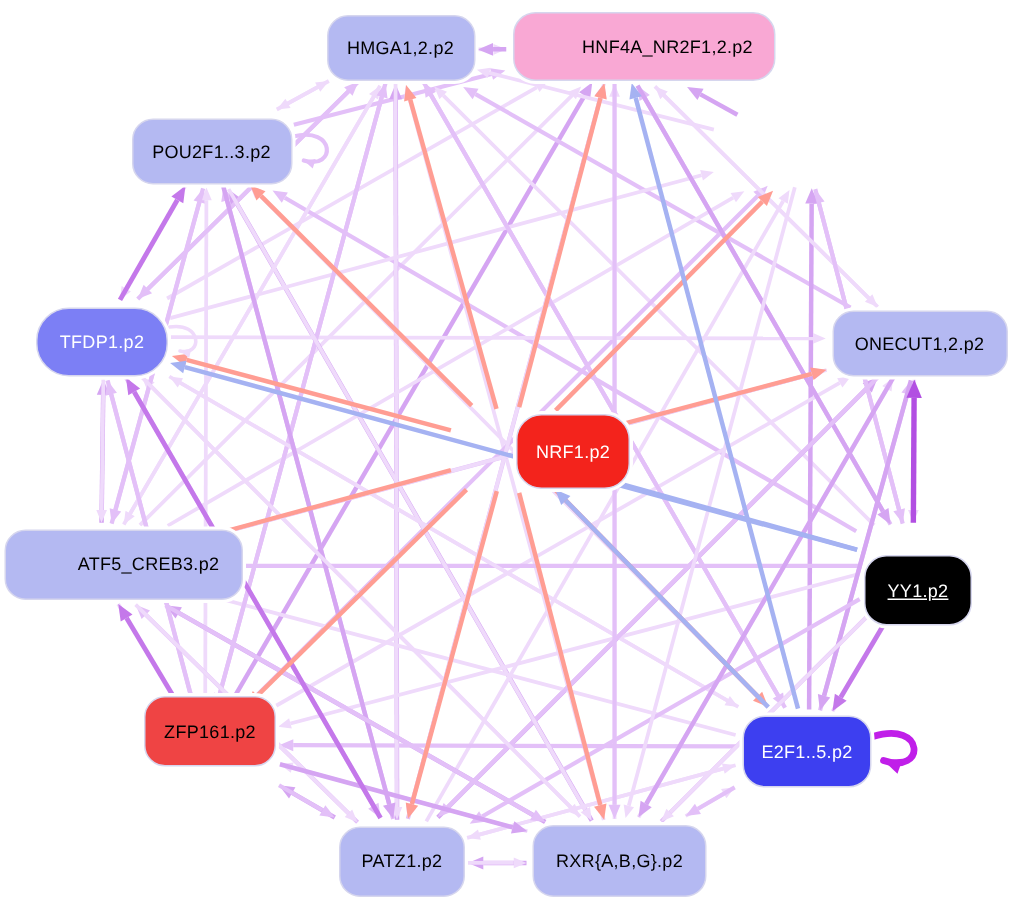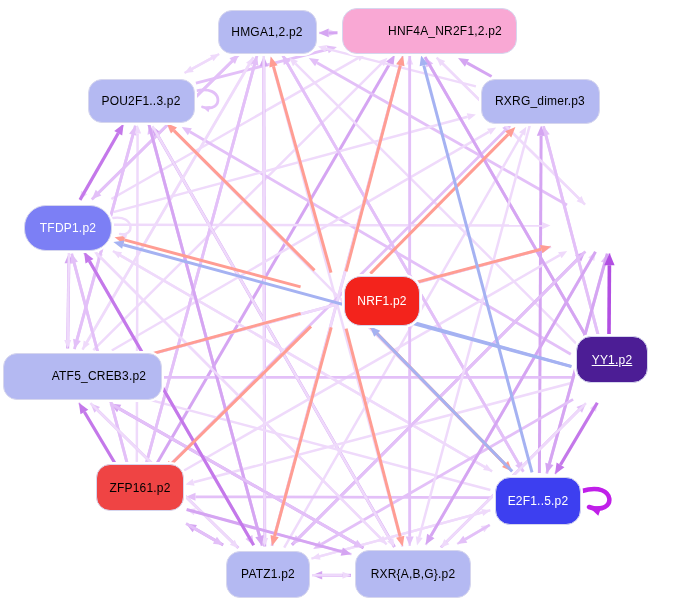--- a/index.html
+++ b/index.html
@@ -249,23 +249,23 @@
       <polygon points="120,234 127.53266175735277,232.52300749855826 126.10111517903235,238.65820711993157" fill="#efdafb"></polygon>
       <path d="M 381 291 C 409.6 283.75, 409.6 313.65, 388 307" stroke="#ff9d93" stroke-width="2.8" fill="none" stroke-linecap="round"></path>
       <polygon points="388,307 395.9216573778995,306.0111014272582 393.9937883362515,312.27305199862616" fill="#ff9d93"></polygon>
       <path d="M 582 491 C 617.2 480, 617.2 516.8, 589 507" stroke="#c01fe9" stroke-width="4.5" fill="none" stroke-linecap="round"></path>
       <polygon points="589,507 601.7799625135036,505.86739982631013 598.323376516291,515.8139023897178" fill="#c01fe9"></polygon>
     </svg>
   <div id="nodes-layer">
       <div class="node" style="left: 217.5px; top: 10px; width: 97px; height: 42px; background: rgb(180, 185, 242); color: rgb(0, 0, 0); border-radius: 14px;">HMGA1,2.p2</div>
       <div class="node" style="left: 341.5px; top: 8px; width: 141px; height: 44px; background: #f9a8d4; color: rgb(0, 0, 0); border-radius: 15px; padding-left: 32px;">HNF4A_NR2F1,2.p2</div>
       <div class="node" style="left: 87.5px; top: 79px; width: 105px; height: 42px; background: rgb(180, 185, 242); color: rgb(0, 0, 0); border-radius: 14px;">POU2F1..3.p2</div>
-      <div class="node" style="left: 480.5px; top: 78.5px; width: 117px; height: 43px; background: rgb(180, 185, 242); color: rgb(0, 0, 0); border-radius: 14px;">RXRG_dimer.p3</div>
       <div class="node" style="left: 24px; top: 205px; width: 86px; height: 44px; background: rgb(124, 127, 245); color: rgb(255, 255, 255); border-radius: 22px;">TFDP1.p2</div>
+      <div class="node" style="left: 554.5px; top: 207px; width: 115px; height: 42px; background: rgb(180, 185, 242); color: rgb(0, 0, 0); border-radius: 14px;">ONECUT1,2.p2</div>
       <div class="node" style="left: 304px; top: 276px; width: 74px; height: 48px; background: rgb(243, 35, 28); color: rgb(255, 255, 255); border-radius: 17px; margin-left: 40px;">NRF1.p2</div>
       <div class="node" style="left: 3px; top: 352.5px; width: 124px; height: 45px; background: rgb(180, 185, 242); color: rgb(0, 0, 0); border-radius: 14px; padding-left: 33px;">ATF5_CREB3.p2</div>
-      <div class="node" style="left: 576px; top: 336px; width: 70px; height: 45px; background: #4c1d95; color: rgb(255, 255, 255); border-radius: 15px; text-decoration: underline;">YY1.p2</div>
+      <div class="node" style="left: 576px; top: 370px; width: 70px; height: 45px; background: #000000; color: rgb(255, 255, 255); border-radius: 15px; text-decoration: underline;">YY1.p2</div>
       <div class="node" style="left: 96px; top: 464px; width: 86px; height: 45px; background: #ef4444; color: rgb(0, 0, 0); border-radius: 14px;">ZFP161.p2</div>
       <div class="node" style="left: 495px; top: 477px; width: 84px; height: 46px; background: rgb(61, 63, 240); color: rgb(255, 255, 255); border-radius: 15px;">E2F1..5.p2</div>
       <div class="node" style="left: 226px; top: 550.5px; width: 82px; height: 45px; background: rgb(180, 185, 242); color: rgb(0, 0, 0); border-radius: 14px;">PATZ1.p2</div>
       <div class="node" style="left: 355px; top: 550px; width: 114px; height: 46px; background: rgb(180, 185, 242); color: rgb(0, 0, 0); border-radius: 14px;">RXR{A,B,G}.p2</div>
     </div>
 </div>
 
 </body></html>

